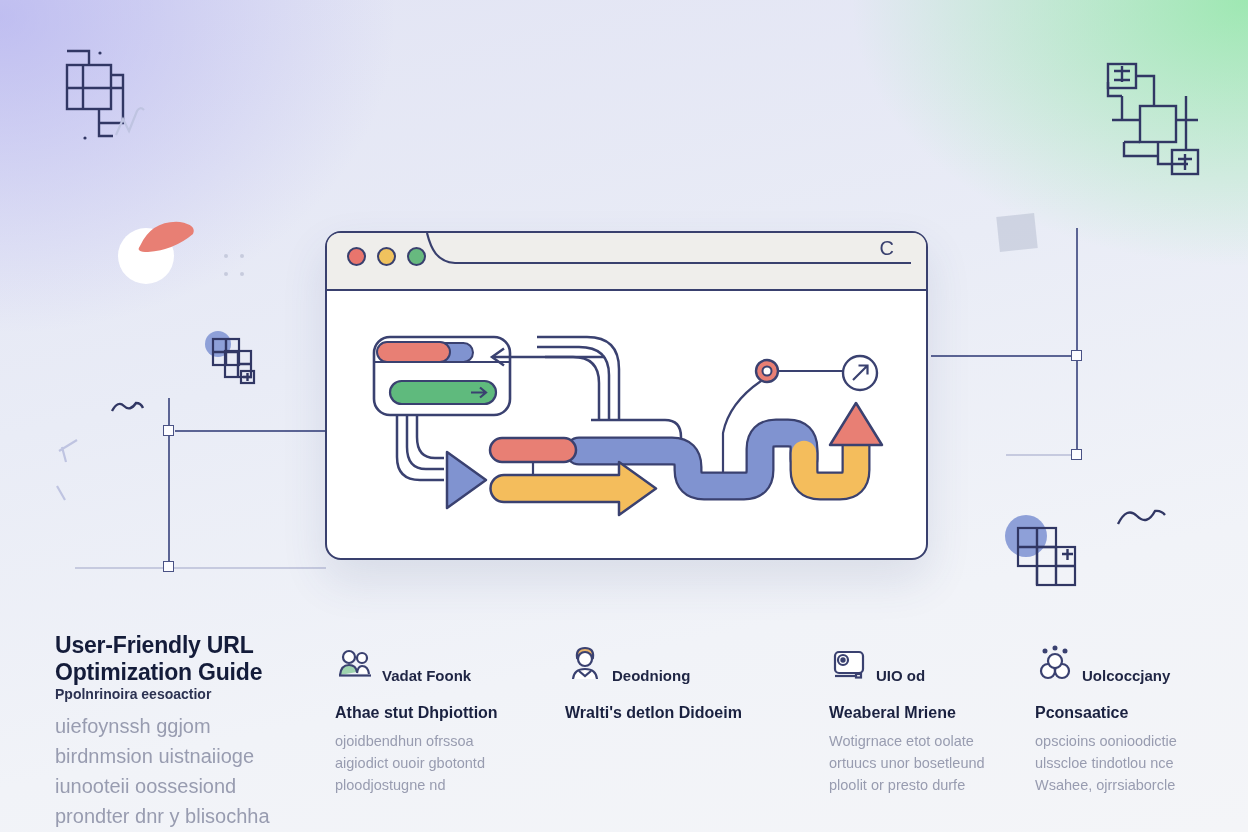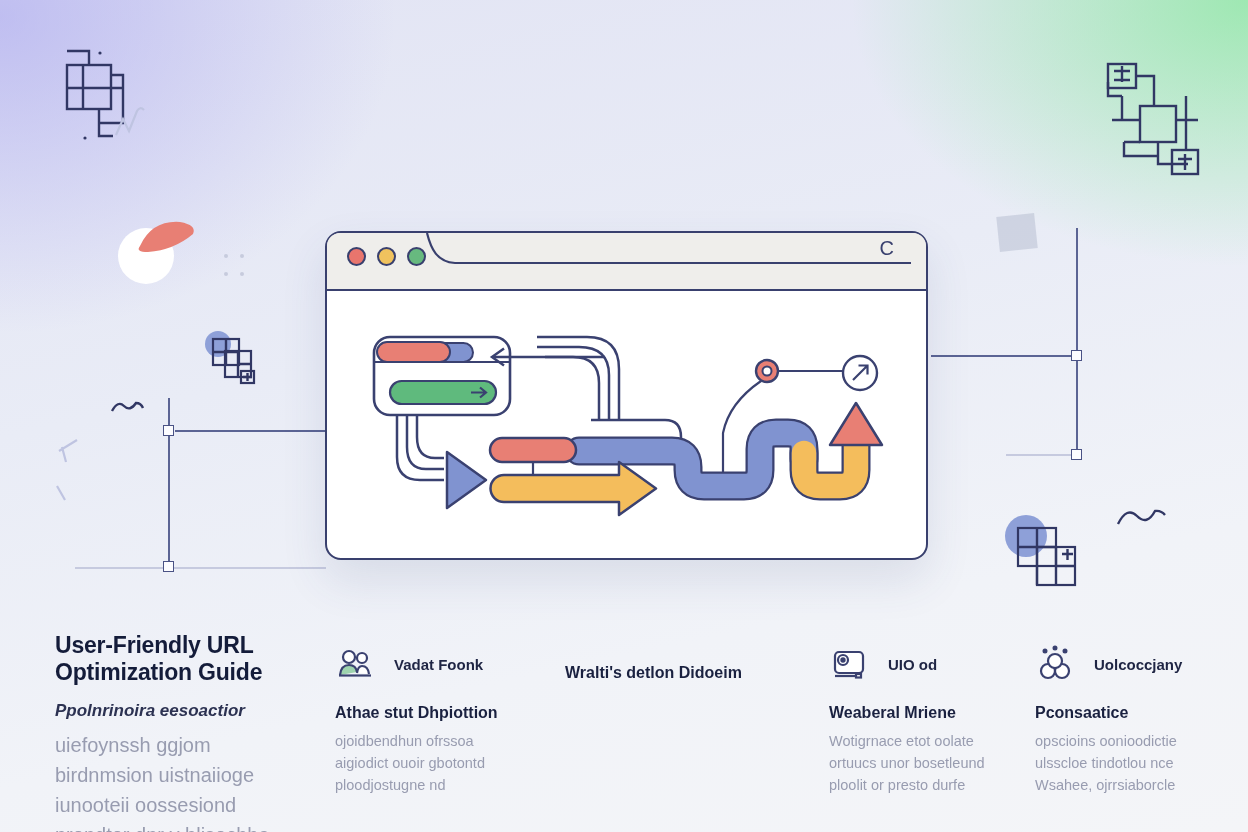--- a/index.html
+++ b/index.html
@@ -62,25 +62,25 @@
   .cline-light { position:absolute; background:#c6cadf; }
   .handle { position:absolute; width:11px; height:11px; background:#fcfcff; border:1.8px solid #4a5285; }
 
   
   .deco { position:absolute; }
   .dotgrid span { position:absolute; width:4px; height:4px; border-radius:50%; background:#c7cbdd; }
 
   
   .intro { position:absolute; left:55px; top:632px; width:252px; }
   .intro h2 { font-size:23px; line-height:1.18; font-weight:bold; color:#141c3a; letter-spacing:-0.2px; }
-  .intro .sub { margin-top:15px; font-size:17px; font-weight:bold; color:#2c3252;font-style:italic; }
+  .intro .sub { font-size:14px; font-weight:bold; color:#2c3252; }
   .intro .body { margin-top:9px; font-size:20px; line-height:1.5; color:#989cb0; }
 
   .col { position:absolute; top:644px; }
-  .col .iconrow { display:flex; align-items:center; gap:19px; height:40px; }
+  .col .iconrow { display:flex; align-items:flex-end; gap:7px; height:40px; }
   .col .label { font-size:15px; font-weight:bold; color:#1f2544; }
   .col h3 { margin-top:20px; font-size:16px; font-weight:bold; color:#1a2140; }
   .col .body { margin-top:9px; font-size:14.5px; line-height:1.5; color:#989cb0; }
   .icn { width:40px; height:40px; }
   .icn path, .icn rect, .icn circle { stroke:#3a4170; stroke-width:2.2; fill:#ffffff; }
 </style>
 </head>
 <body>
 
 <div class="canvas">
@@ -228,20 +228,29 @@
         <path d="M22,29 Q23,22 27,22 Q33,22 34,30"></path>
         <path d="M4,31.5 H36" style="fill:none"></path>
       </svg>
       <span class="label">Vadat Foonk</span>
     </div>
     <h3>Athae stut Dhpiottion</h3>
     <div class="body">ojoidbendhun ofrssoa aigiodict ouoir gbotontd ploodjostugne nd</div>
   </div>
 
   <div class="col" style="left:565px; width:186px;">
+    <div class="iconrow">
+      <svg class="icn" viewBox="0 0 40 40">
+        <path d="M12,13 Q11,4 20,4 Q29,4 28,13 Q24,9 20,10 Q16,9 12,13 Z" style="fill:#e9b36a"></path>
+        <circle cx="20" cy="15" r="7"></circle>
+        <path d="M8,35 Q9,25 20,25 Q31,25 32,35"></path>
+        <path d="M14,27 L20,32 L26,27" style="fill:none"></path>
+      </svg>
+      <span class="label">Deodniong</span>
+    </div>
     <h3>Wralti's detlon Didoeim</h3>
   </div>
 
   <div class="col" style="left:805px; width:168px;margin-left:24px;">
     <div class="iconrow">
       <svg class="icn" viewBox="0 0 40 40">
         <rect x="6" y="8" width="28" height="21" rx="4"></rect>
         <circle cx="14" cy="16" r="5"></circle>
         <circle cx="14" cy="16" r="1.6" style="fill:#3a4170"></circle>
         <path d="M6,32 H29" style="fill:none"></path>

